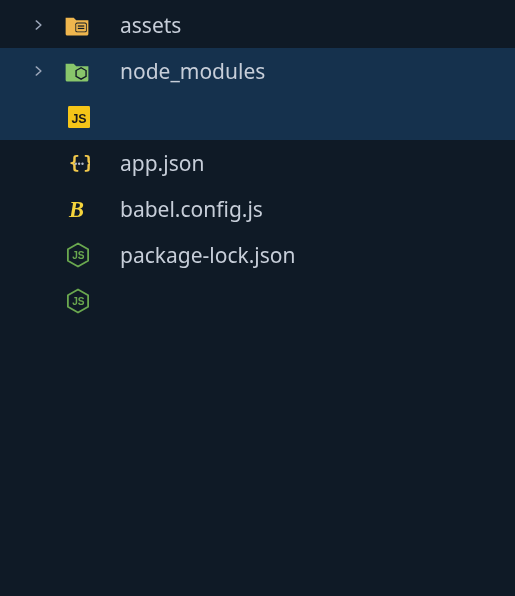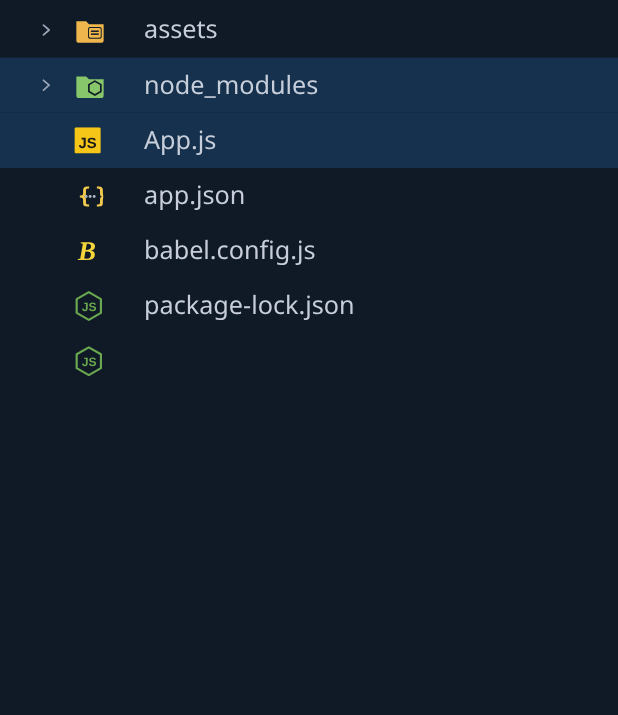--- a/index.html
+++ b/index.html
@@ -34,21 +34,21 @@
     .chevron svg { stroke: #9aa5b8; }
     .chevron-spacer {
       width: 20px;
       flex: 0 0 20px;
     }
     .icon {
       width: 28px;
       height: 28px;
       display: flex;
       align-items: center;
-      justify-content: flex-start;
+      justify-content: flex-end;
       margin-left: 14px;
       flex: 0 0 28px;
     }
     .label {
       margin-left: 30px;
       color: #c7ced9;
       white-space: nowrap;
     }
   </style>
 </head>
@@ -92,21 +92,20 @@
 
 
   <div class="row highlight">
     <span class="chevron-spacer"></span>
     <span class="icon">
       <svg width="22" height="22" viewBox="0 0 32 32">
         <rect width="32" height="32" rx="2" fill="#f5c518"></rect>
         <text x="16" y="25" text-anchor="middle" font-family="Arial, sans-serif" font-size="18" font-weight="900" fill="#1a1a1a">JS</text>
       </svg>
     </span>
-    <span class="label">App.js</span>
   </div>
 
   <div class="row">
     <span class="chevron-spacer"></span>
     <span class="icon">
       <svg width="24" height="24" viewBox="0 0 32 32">
         <text x="4" y="24" font-family="Consolas, monospace" font-size="24" font-weight="700" fill="#f2c94c">{</text>
         <text x="23" y="24" font-family="Consolas, monospace" font-size="24" font-weight="700" fill="#f2c94c">}</text>
         <circle cx="13" cy="17" r="1.6" fill="#b2b9c7"></circle>
         <circle cx="17.5" cy="17" r="1.6" fill="#b2b9c7"></circle>

